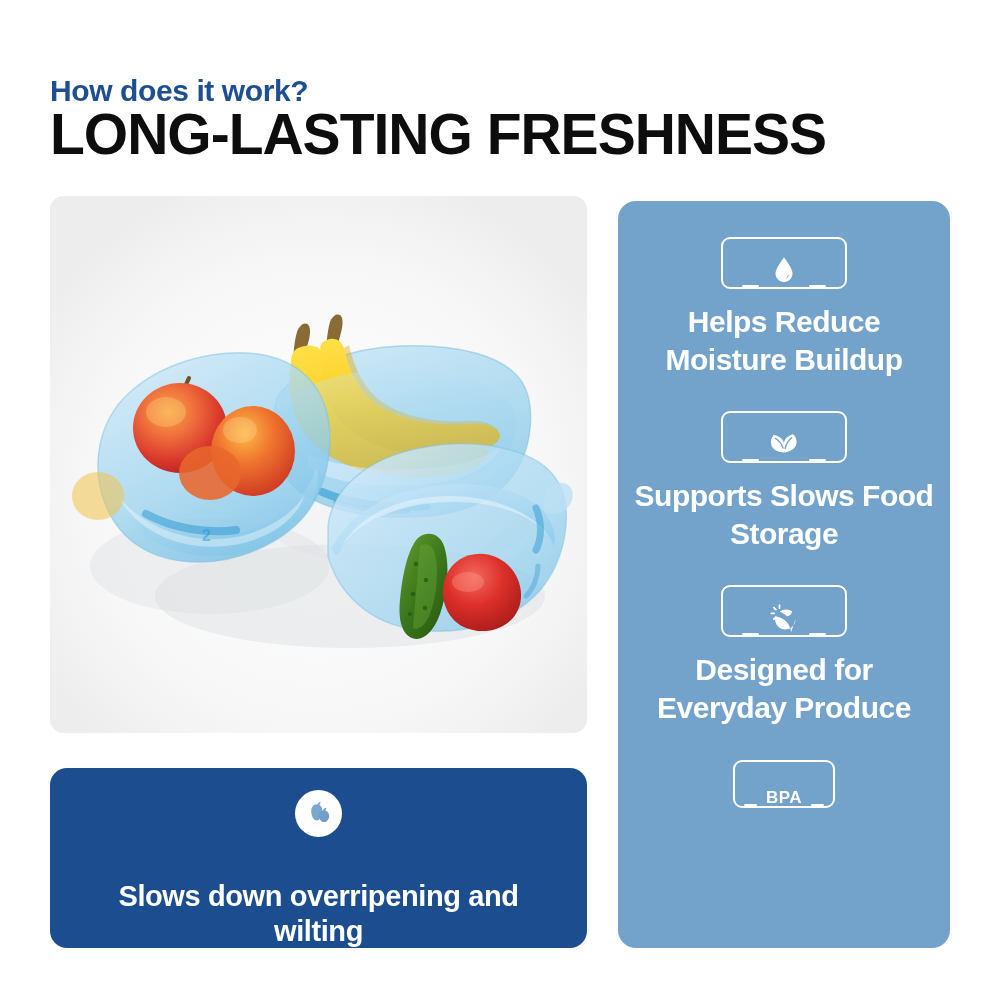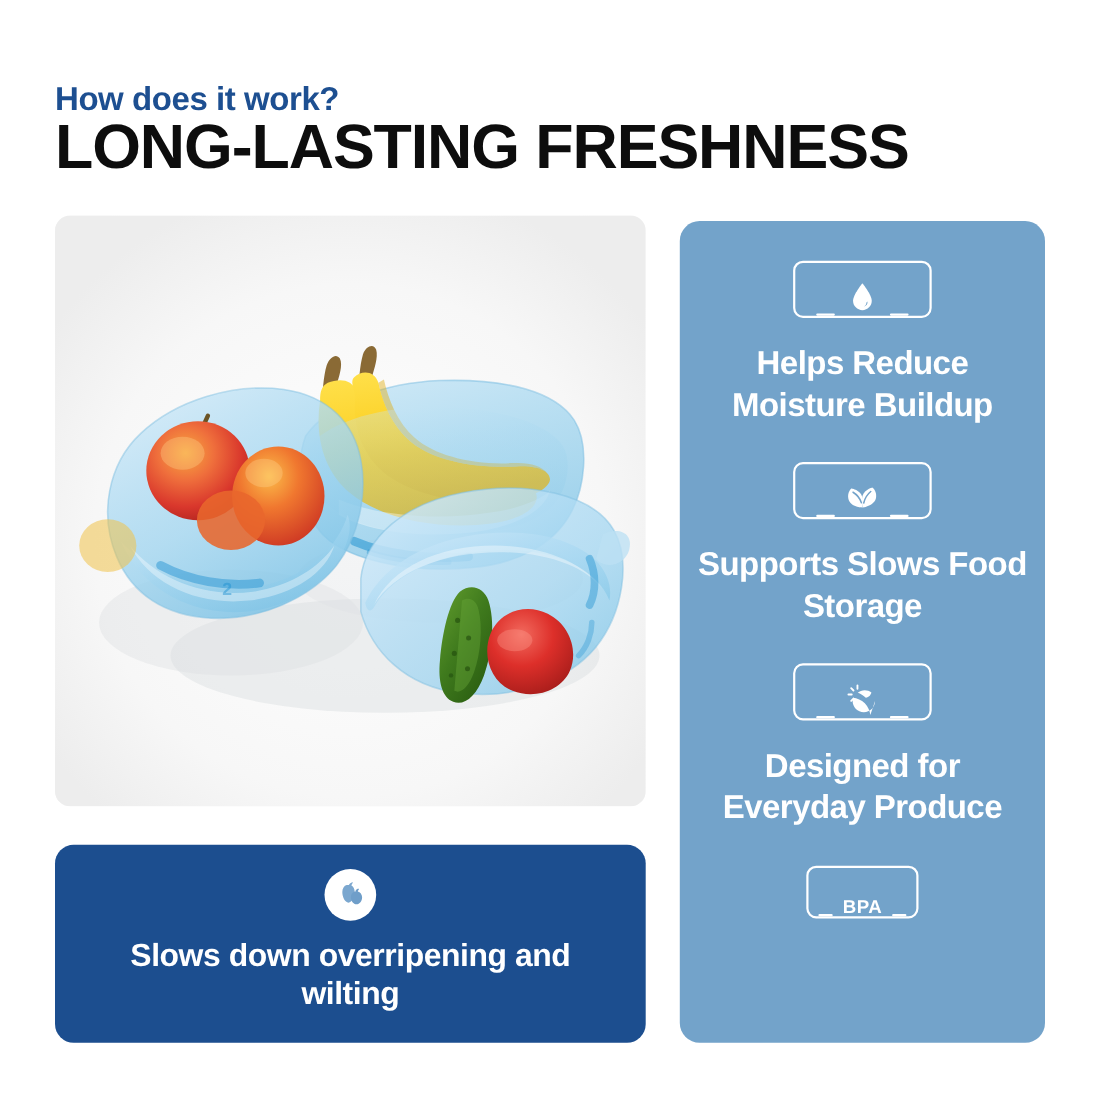--- a/index.html
+++ b/index.html
@@ -47,20 +47,21 @@
     position:absolute;
     left:50px; top:768px;
     width:537px; height:180px;
     background:#1c4e8f;
     border-radius:17px;
     display:flex;
     flex-direction:column;
     align-items:center;
     justify-content:flex-start;
     padding-top:22px;
+    gap:27px;
   }
   #highlight-icon-circle {
     width:47px; height:47px;
     border-radius:50%;
     background:#ffffff;
     display:flex; align-items:center; justify-content:center;
     flex:none;
   }
   #highlight-text {
     margin-top:15px;
@@ -114,21 +115,21 @@
   .badge-dash.short { width:13px; }
   .badge-glyph { display:flex; align-items:center; justify-content:center; width:32px; height:34px; }
   .badge-text {
     color:#ffffff;
     font-size:17px;
     font-weight:bold;
     letter-spacing:0.4px;
     line-height:1;
   }
   .feature-label {
-    margin-top:23px;
+    margin-top:14px;
     color:#ffffff;
     font-size:30px;
     font-weight:bold;
     line-height:1.27;
     text-align:center;
     letter-spacing:-0.5px;
     max-width:300px;
   }
 </style>
 </head>

